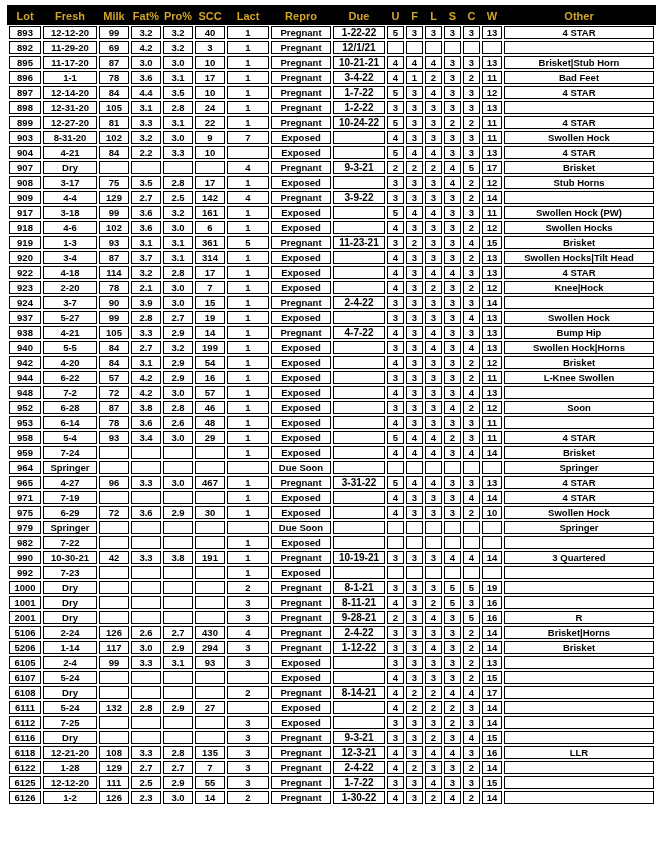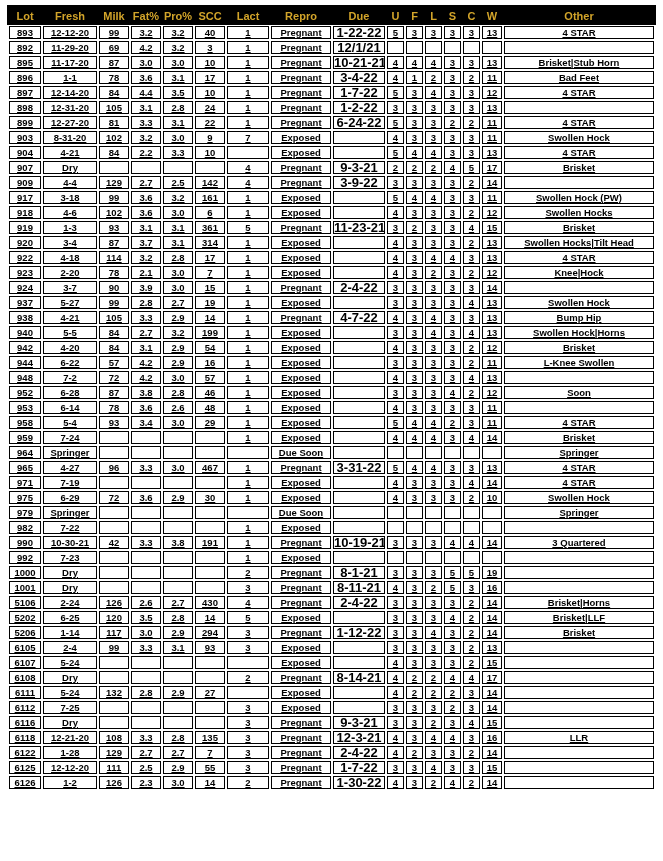--- a/index.html
+++ b/index.html
@@ -11,21 +11,20 @@
   }
   .page { padding: 5px 7px; }
 
   table.cattle {
     border-collapse: separate;
     border-spacing: 2px;
     table-layout: fixed;
     width: 649px;
     
     background: linear-gradient(to bottom, var(--header-bg, #000) 0px, var(--header-bg, #000) 20px, #fff 20px);
-    text-decoration: underline;
   }
   th, td {
     box-sizing: border-box;
     padding: 0;
     text-align: center;
     vertical-align: middle;
     overflow: hidden;
     white-space: nowrap;
   }
   th {
@@ -39,21 +38,21 @@
   td {
     background: #ffffff;
     color: #000000;
     border: 1.5px solid #000;
     height: 13px;
     line-height: 10px;
     font-size: 9.5px;
     font-weight: bold;
   }
   
-  td.col-8 { font-size: 13px; }
+  td.col-8 { font-size: 10px; }
 </style>
 </head>
 <body>
 
 <div class="page">
   <table class="cattle">
     <colgroup>
       <col style="width:32px">
         <col style="width:54px">
         <col style="width:30px">
@@ -202,21 +201,21 @@
         </tr>
         <tr>
           <td class="col-0">899</td>
           <td class="col-1">12-27-20</td>
           <td class="col-2">81</td>
           <td class="col-3">3.3</td>
           <td class="col-4">3.1</td>
           <td class="col-5">22</td>
           <td class="col-6">1</td>
           <td class="col-7">Pregnant</td>
-          <td class="col-8">6-24-22</td>
+          <td class="col-8">10-24-22</td>
           <td class="col-9">5</td>
           <td class="col-10">3</td>
           <td class="col-11">3</td>
           <td class="col-12">2</td>
           <td class="col-13">2</td>
           <td class="col-14">11</td>
           <td class="col-15">4 STAR</td>
         </tr>
         <tr>
           <td class="col-0">903</td>
@@ -266,20 +265,38 @@
           <td class="col-8">9-3-21</td>
           <td class="col-9">2</td>
           <td class="col-10">2</td>
           <td class="col-11">2</td>
           <td class="col-12">4</td>
           <td class="col-13">5</td>
           <td class="col-14">17</td>
           <td class="col-15">Brisket</td>
         </tr>
         <tr>
+          <td class="col-0">908</td>
+          <td class="col-1">3-17</td>
+          <td class="col-2">75</td>
+          <td class="col-3">3.5</td>
+          <td class="col-4">2.8</td>
+          <td class="col-5">17</td>
+          <td class="col-6">1</td>
+          <td class="col-7">Exposed</td>
+          <td class="col-8"></td>
+          <td class="col-9">3</td>
+          <td class="col-10">3</td>
+          <td class="col-11">3</td>
+          <td class="col-12">4</td>
+          <td class="col-13">2</td>
+          <td class="col-14">12</td>
+          <td class="col-15">Stub Horns</td>
+        </tr>
+        <tr>
           <td class="col-0">909</td>
           <td class="col-1">4-4</td>
           <td class="col-2">129</td>
           <td class="col-3">2.7</td>
           <td class="col-4">2.5</td>
           <td class="col-5">142</td>
           <td class="col-6">4</td>
           <td class="col-7">Pregnant</td>
           <td class="col-8">3-9-22</td>
           <td class="col-9">3</td>
@@ -770,56 +787,56 @@
           <td class="col-8">8-11-21</td>
           <td class="col-9">4</td>
           <td class="col-10">3</td>
           <td class="col-11">2</td>
           <td class="col-12">5</td>
           <td class="col-13">3</td>
           <td class="col-14">16</td>
           <td class="col-15"></td>
         </tr>
         <tr>
+          <td class="col-0">2001</td>
+          <td class="col-1">Dry</td>
+          <td class="col-2"></td>
+          <td class="col-3"></td>
+          <td class="col-4"></td>
+          <td class="col-5"></td>
+          <td class="col-6">3</td>
+          <td class="col-7">Pregnant</td>
+          <td class="col-8">9-28-21</td>
+          <td class="col-9">2</td>
+          <td class="col-10">3</td>
+          <td class="col-11">4</td>
+          <td class="col-12">3</td>
+          <td class="col-13">5</td>
+          <td class="col-14">16</td>
+          <td class="col-15">R</td>
+        </tr>
+        <tr>
           <td class="col-0">5106</td>
           <td class="col-1">2-24</td>
           <td class="col-2">126</td>
           <td class="col-3">2.6</td>
           <td class="col-4">2.7</td>
           <td class="col-5">430</td>
           <td class="col-6">4</td>
           <td class="col-7">Pregnant</td>
           <td class="col-8">2-4-22</td>
           <td class="col-9">3</td>
           <td class="col-10">3</td>
           <td class="col-11">3</td>
           <td class="col-12">3</td>
           <td class="col-13">2</td>
           <td class="col-14">14</td>
           <td class="col-15">Brisket|Horns</td>
         </tr>
         <tr>
-          <td class="col-0">5202</td>
-          <td class="col-1">6-25</td>
-          <td class="col-2">120</td>
-          <td class="col-3">3.5</td>
-          <td class="col-4">2.8</td>
-          <td class="col-5">14</td>
-          <td class="col-6">5</td>
-          <td class="col-7">Exposed</td>
-          <td class="col-8"></td>
-          <td class="col-9">3</td>
-          <td class="col-10">3</td>
-          <td class="col-11">3</td>
-          <td class="col-12">4</td>
-          <td class="col-13">2</td>
-          <td class="col-14">14</td>
-          <td class="col-15">Brisket|LLF</td>
-        </tr>
-        <tr>
           <td class="col-0">5206</td>
           <td class="col-1">1-14</td>
           <td class="col-2">117</td>
           <td class="col-3">3.0</td>
           <td class="col-4">2.9</td>
           <td class="col-5">294</td>
           <td class="col-6">3</td>
           <td class="col-7">Pregnant</td>
           <td class="col-8">1-12-22</td>
           <td class="col-9">3</td>

